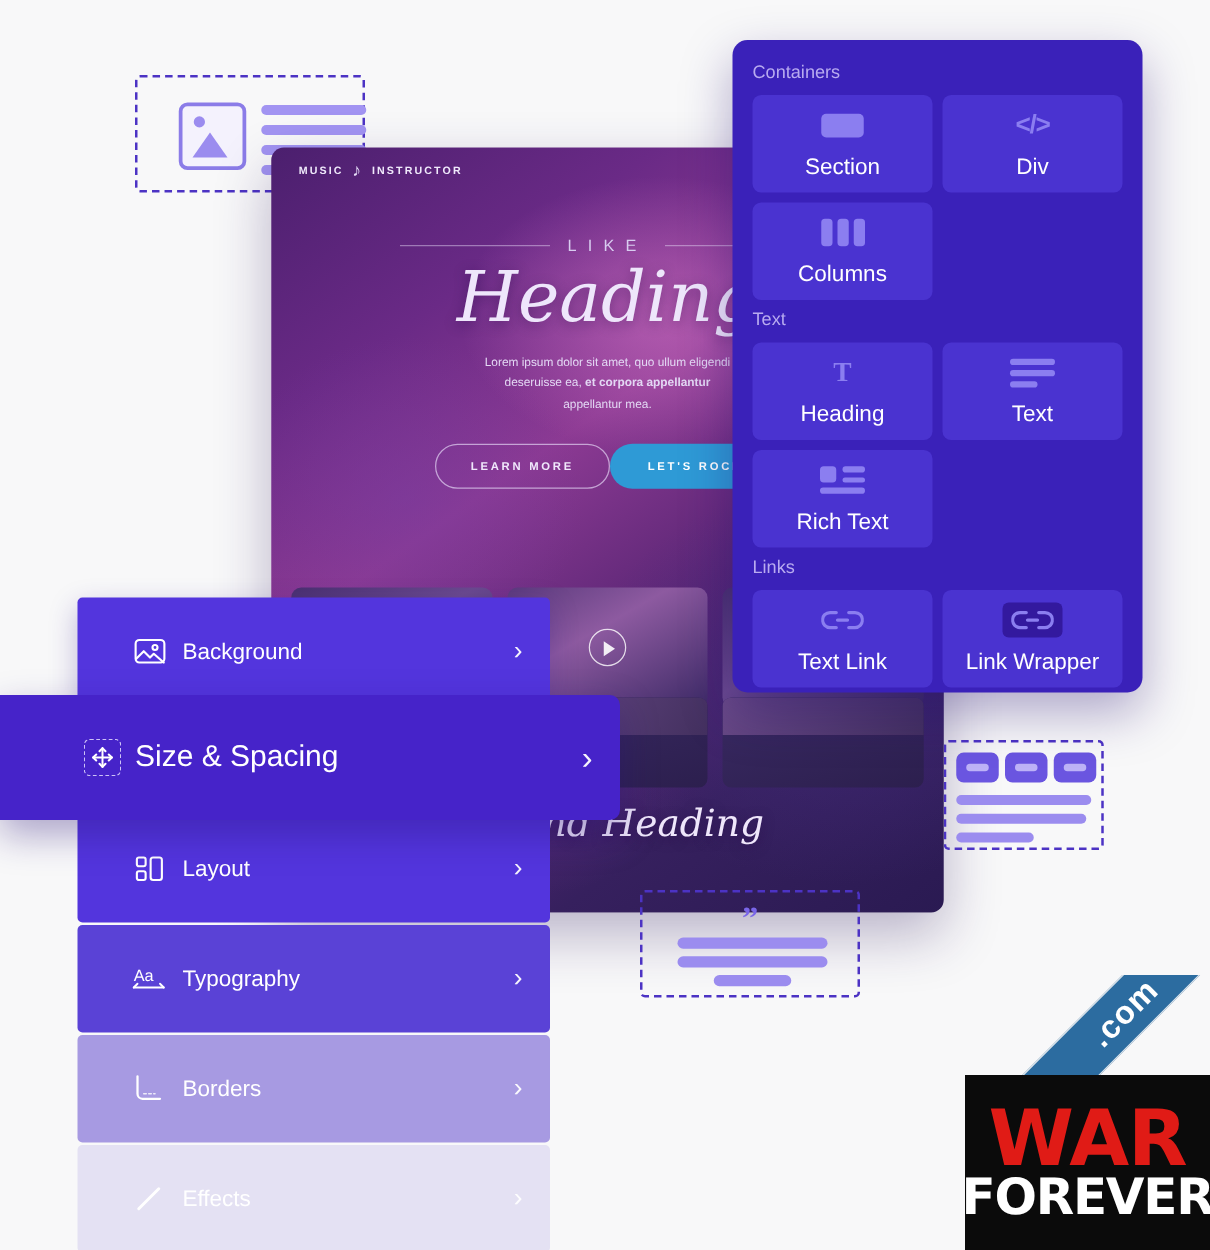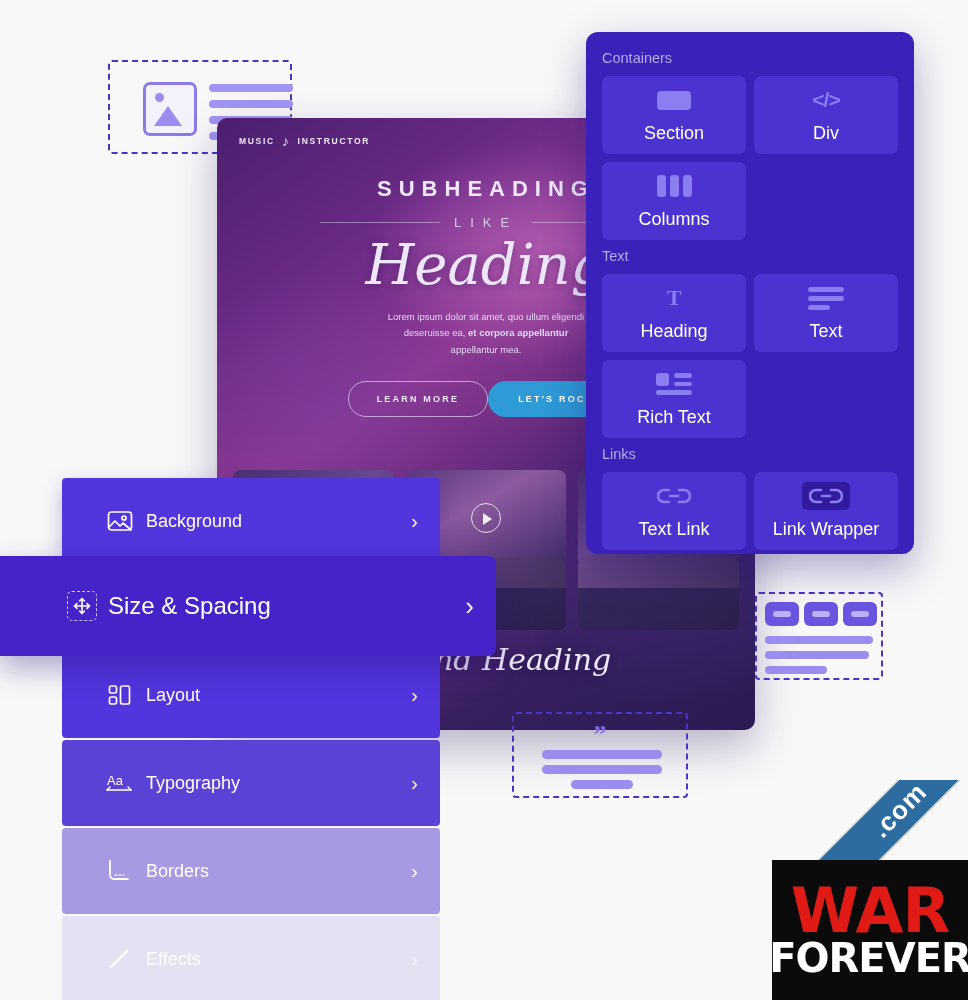--- a/index.html
+++ b/index.html
@@ -47,21 +47,21 @@
     box-shadow: 0 18px 44px rgba(40,20,90,.30);
   }
   #site .grain {
     position:absolute; inset:0;
     background:
       radial-gradient(ellipse 260px 180px at 58% 22%, rgba(214,120,200,.55), transparent 62%),
       radial-gradient(ellipse 220px 200px at 20% 46%, rgba(120,60,160,.5), transparent 65%),
       radial-gradient(ellipse 300px 230px at 85% 70%, rgba(70,45,130,.6), transparent 70%),
       radial-gradient(ellipse 200px 160px at 38% 80%, rgba(90,55,140,.5), transparent 68%);
   }
-  .site-nav { position:absolute; left:0; top:0; width:100%; height:36px; display:flex; align-items:flex-end; padding:6px 22px;gap:44px; }
+  .site-nav { position:absolute; left:0; top:0; width:100%; height:36px; display:flex; align-items:center; padding:6px 22px;gap:44px; }
   .logo { display:flex; align-items:center; gap:7px; color:#efe9fb; font-size:8.5px; font-weight:700; letter-spacing:1.7px; }
   .logo .note { font-size:14px; line-height:1; color:#e8e0fa; }
   .nav-links { margin-left:auto; display:flex; gap:30px; }
   .nav-links span { color:#cbbde6; font-size:7.5px; letter-spacing:1.6px; font-weight:600; }
 
   .hero { position:absolute; left:0; top:58px; width:100%; text-align:center; }
   .hero .subhead { color:#efe7fb; font-size:22px; letter-spacing:7px; font-weight:700; }
   .hero .likewrap { display:flex; align-items:center; justify-content:center; gap:14px; margin-top:13px; }
   .hero .likewrap .rule { width:120px; height:1px; background:rgba(235,225,250,.45); }
   .hero .likewrap .like { color:#d8cdf0; font-size:13px; letter-spacing:9px; }
@@ -197,21 +197,20 @@
         <span class="note">♪</span>
         <span>INSTRUCTOR</span>
       </div>
       <div class="nav-links">
         <span>CASES</span>
         <span>BLOG</span>
       </div>
     </div>
 
     <div class="hero">
-      <div class="subhead">SUBHEADING</div>
       <div class="likewrap">
         <span class="rule"></span>
         <span class="like">LIKE</span>
         <span class="rule"></span>
       </div>
       <div class="heading">Heading</div>
       <div class="blurb">
         <div>Lorem ipsum dolor sit amet, quo ullum eligendi</div>
         <div>
           <span>deseruisse ea, </span><b>et corpora appellantur</b>

